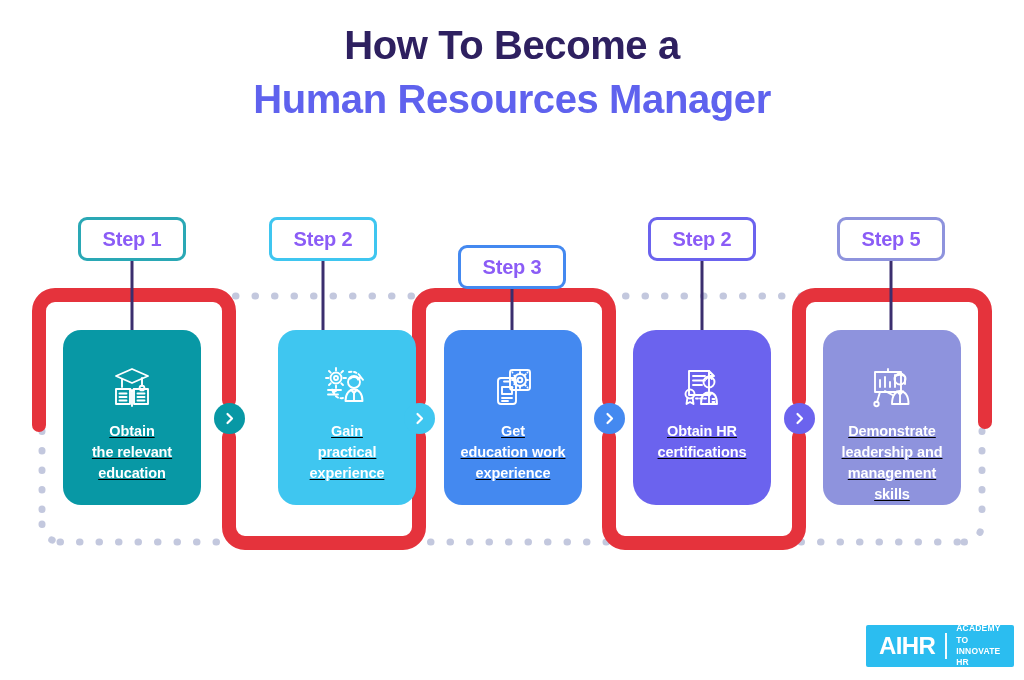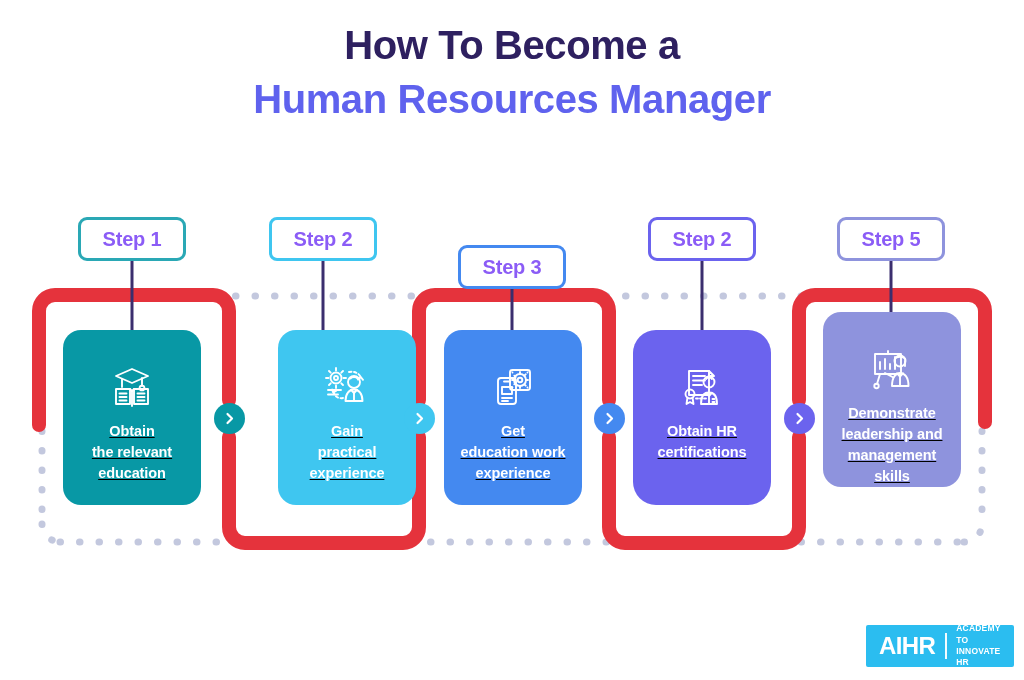--- a/index.html
+++ b/index.html
@@ -312,21 +312,21 @@
       <path d="M30 18 C31 16 35 16 36 18"></path>
       <path d="M25 43 C25 35 28.5 31.5 33 31.5 C37.5 31.5 41 35 41 43 Z"></path>
       <path d="M30.2 31.8 L33 35 L35.8 31.8"></path>
       <path d="M33 35 L33 43"></path>
       <path d="M36.5 38 L38.5 38 M36.5 41 L38.5 41"></path>
     </svg>
     <div class="card-label">Obtain HR
 certifications</div>
   </div>
 
-  <div class="card" style="left:823px; top:312px; background:#8e93dd;">
+  <div class="card" style="left:823px; top:330px; background:#8e93dd;">
     <svg class="card-icon" viewBox="0 0 52 52" fill="none" stroke="#ffffff" stroke-width="1.9" stroke-linecap="round" stroke-linejoin="round">
       <path d="M9 11 L35 11 L35 31 L9 31 Z"></path>
       <path d="M14 26 L14 19 M19 26 L19 16 M24 26 L24 21 M29 26 L29 14"></path>
       <path d="M22 11 L22 8"></path>
       <path d="M14 31 L11 41"></path>
       <circle cx="10.5" cy="43" r="2.2"></circle>
       <circle cx="34" cy="18" r="5.5"></circle>
       <path d="M29 16 C30 13 38 13 39 16"></path>
       <path d="M29 18 L29 23 M39 18 L39 23"></path>
       <path d="M26 43 C26 34 30 30 34 30 C38.5 30 42.5 34 42.5 43 Z"></path>

